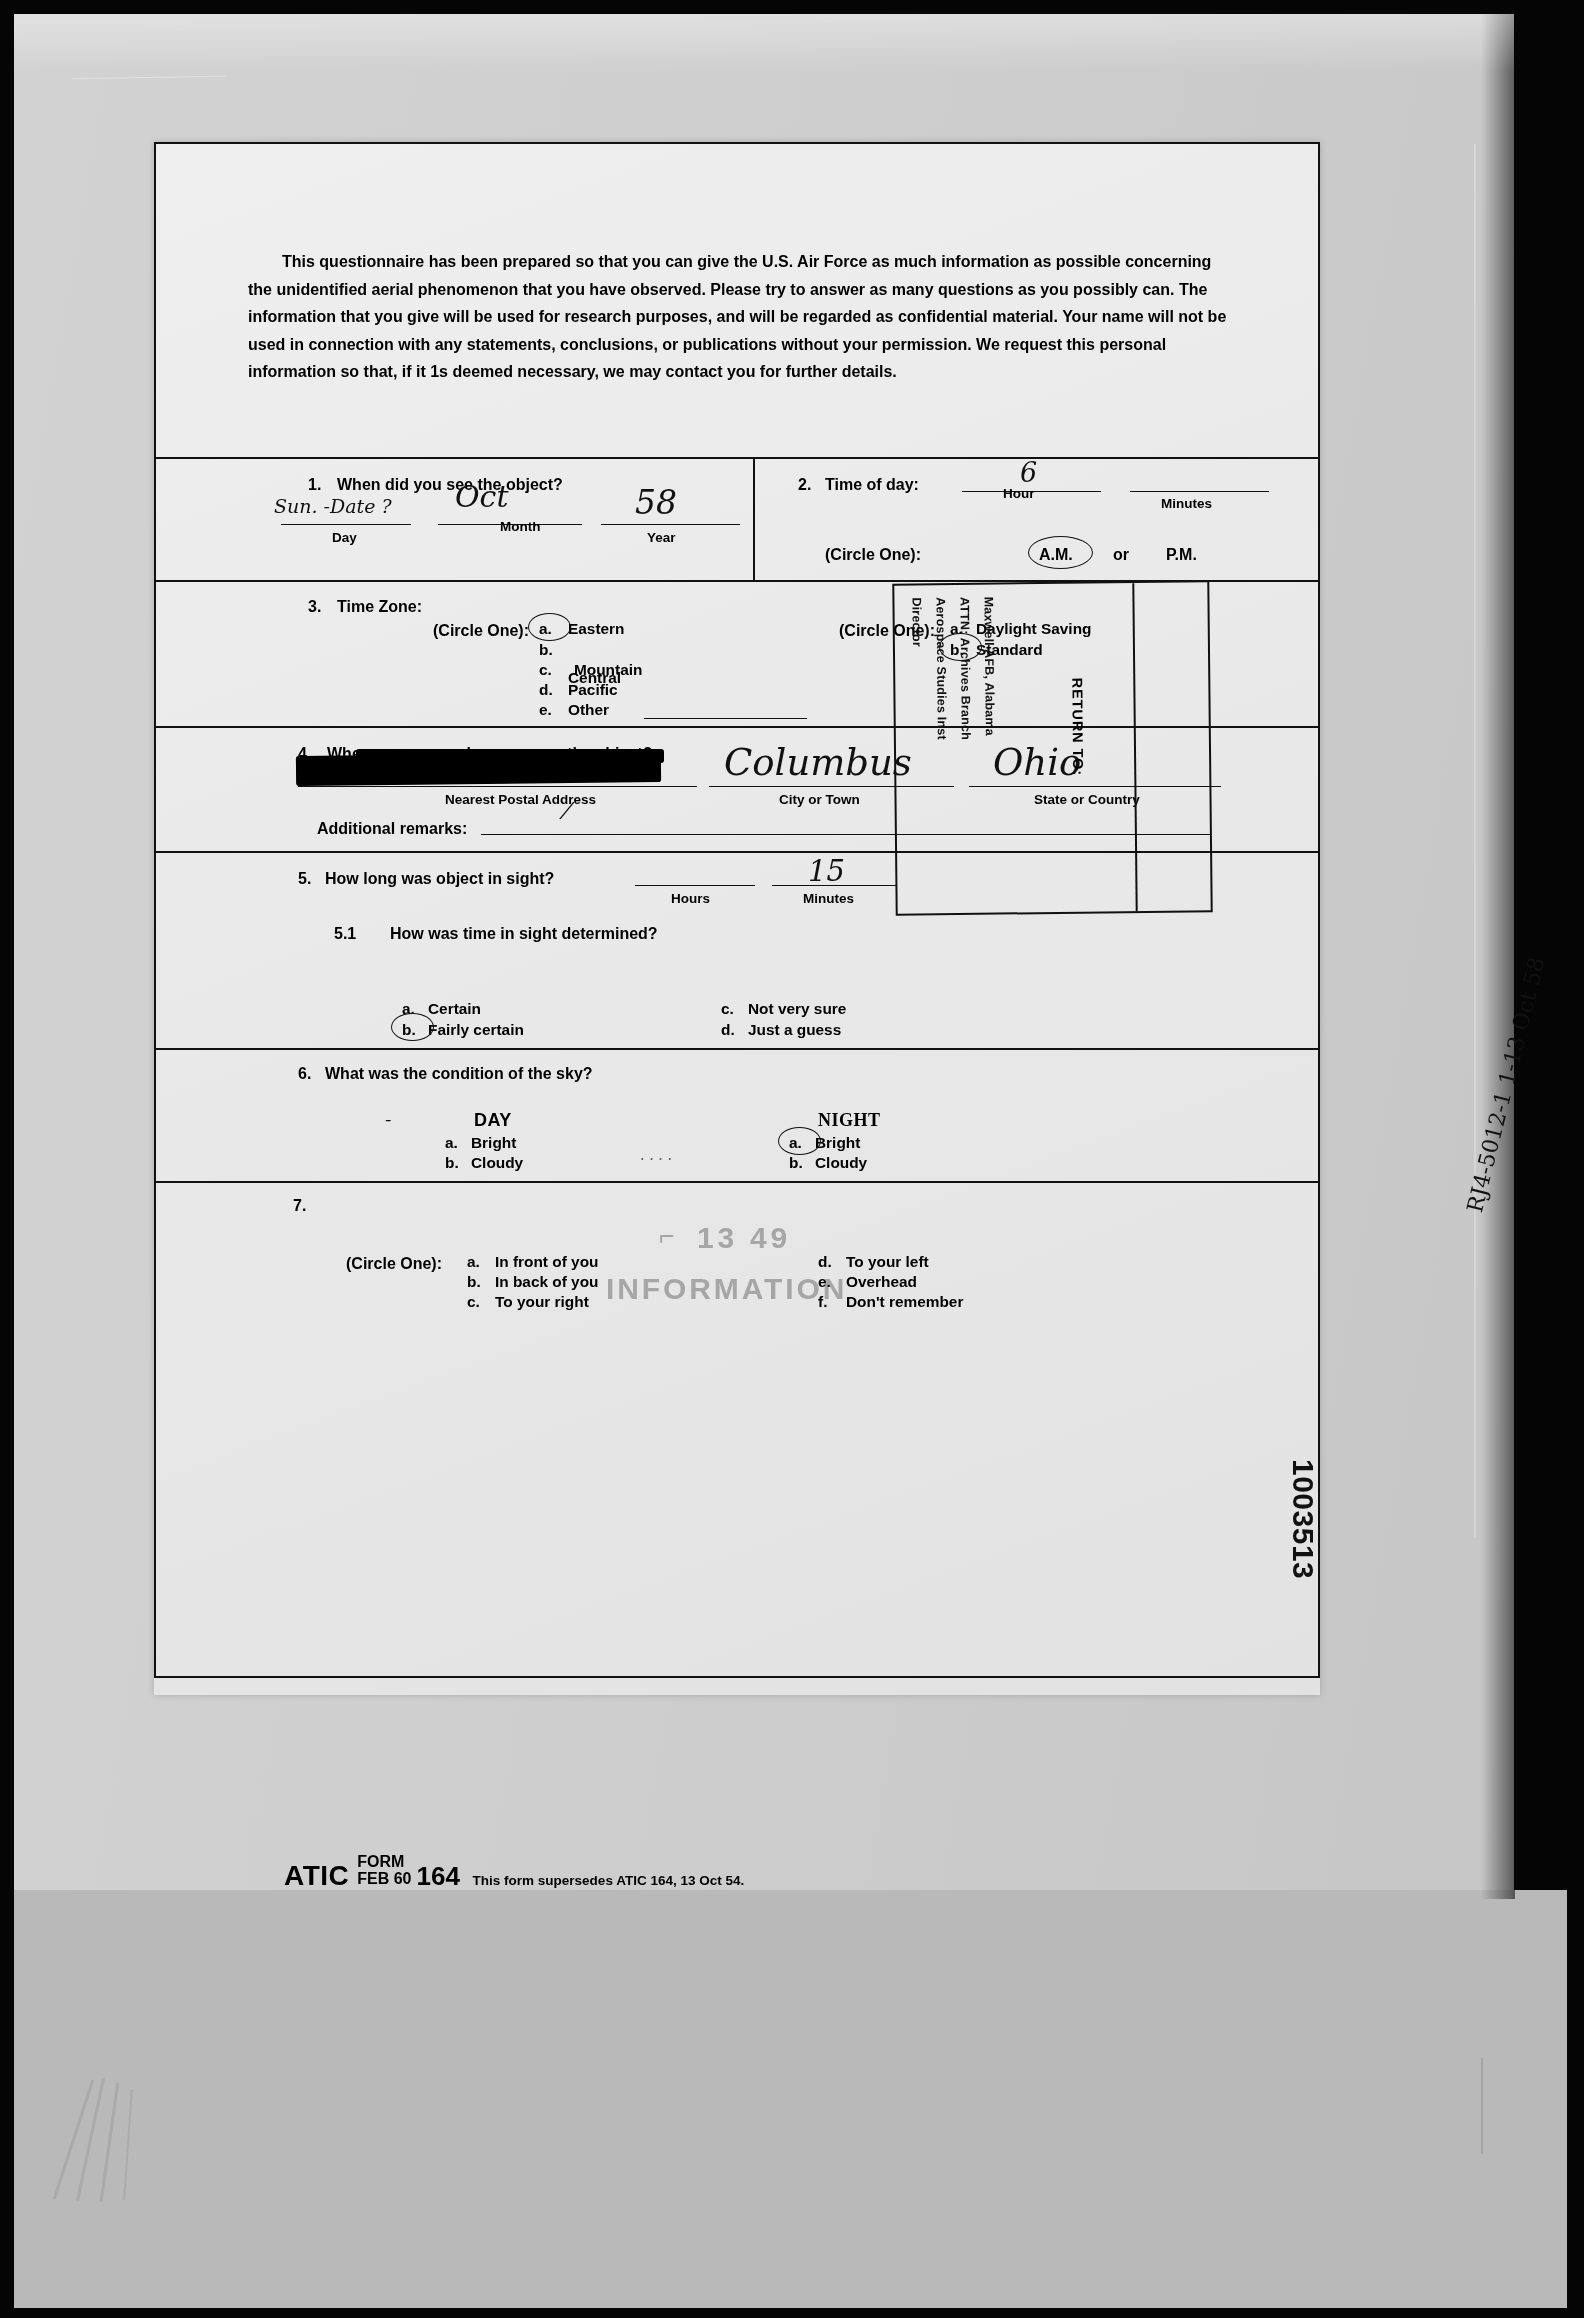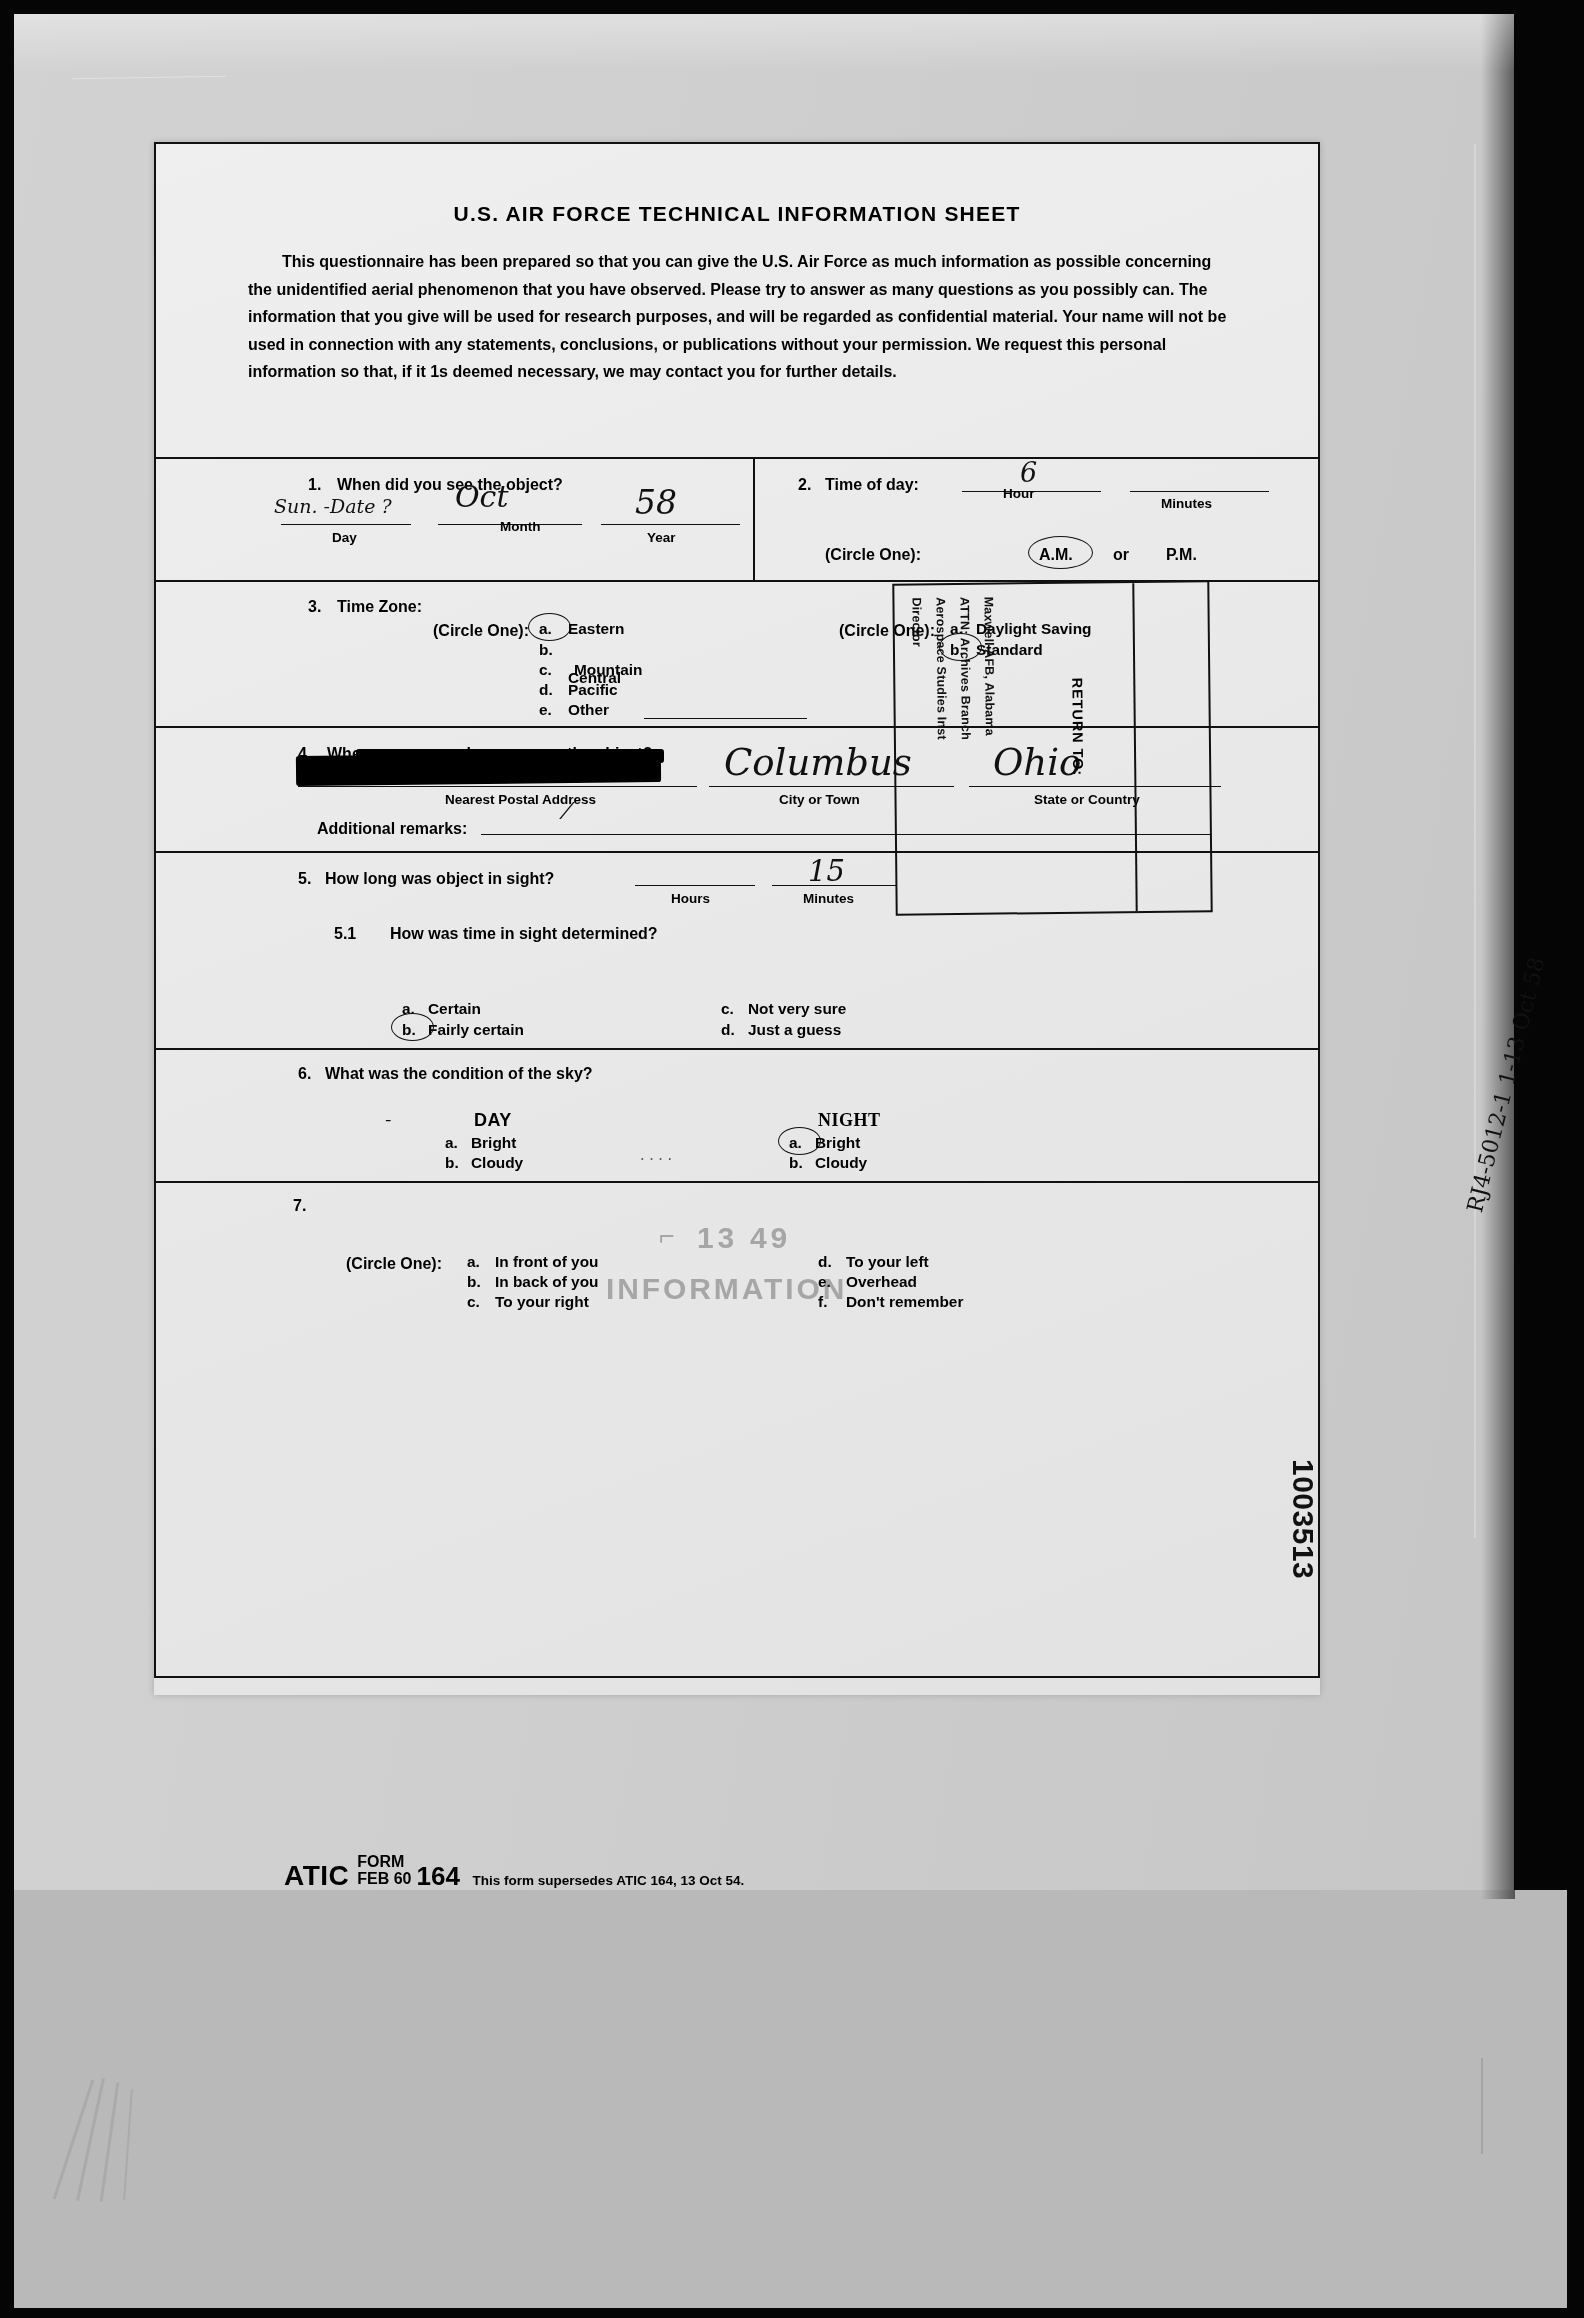--- a/index.html
+++ b/index.html
@@ -246,21 +246,20 @@
 <div class="scratch" style="left:1474px;top:144px;width:1.9px;height:1394px;background:rgba(255,255,255,0.25)"></div>
 <div class="scratch" style="left:72px;top:2077px;width:2.9px;height:125px;transform:rotate(18deg);background:rgba(160,160,160,0.6)"></div>
 <div class="scratch" style="left:89px;top:2077px;width:2.9px;height:125px;transform:rotate(12deg);background:rgba(160,160,160,0.6)"></div>
 <div class="scratch" style="left:108px;top:2082px;width:2.9px;height:120px;transform:rotate(8deg);background:rgba(160,160,160,0.6)"></div>
 <div class="scratch" style="left:127px;top:2089px;width:2.4px;height:111px;transform:rotate(4deg);background:rgba(160,160,160,0.55)"></div>
 <div class="scratch" style="left:1481px;top:2058px;width:2.4px;height:96px;background:rgba(150,150,150,0.55)"></div>
 
 <div id="form">
   <div id="form-border"></div>
 
-  <div class="blk" id="title">U.S. AIR FORCE TECHNICAL INFORMATION SHEET</div>
 
   <div class="blk" id="intro"><span class="indent"></span><span>This questionnaire has been prepared so that you can give the U.S. Air Force as much information as possible concerning the unidentified aerial phenomenon that you have observed. Please try to answer as many questions as you possibly can.  The information that you give will be used for research purposes, and will be regarded as confidential material.  Your name will not be used in connection with any statements, conclusions, or publications without your permission. We request this personal information so that, if it 1s deemed necessary, we may contact you for further details.</span></div>
 
   <div class="hr" style="top:315px;"></div>
 
   <div class="vrule" style="left:599px;top:315px;height:123px;"></div>
   <div class="hr" style="top:438px;"></div>
 
   <div class="blk qnum" style="left:154px;top:332px;">1.</div>
   <div class="blk qtext" style="left:183px;top:332px;">When did you see the object?</div>

